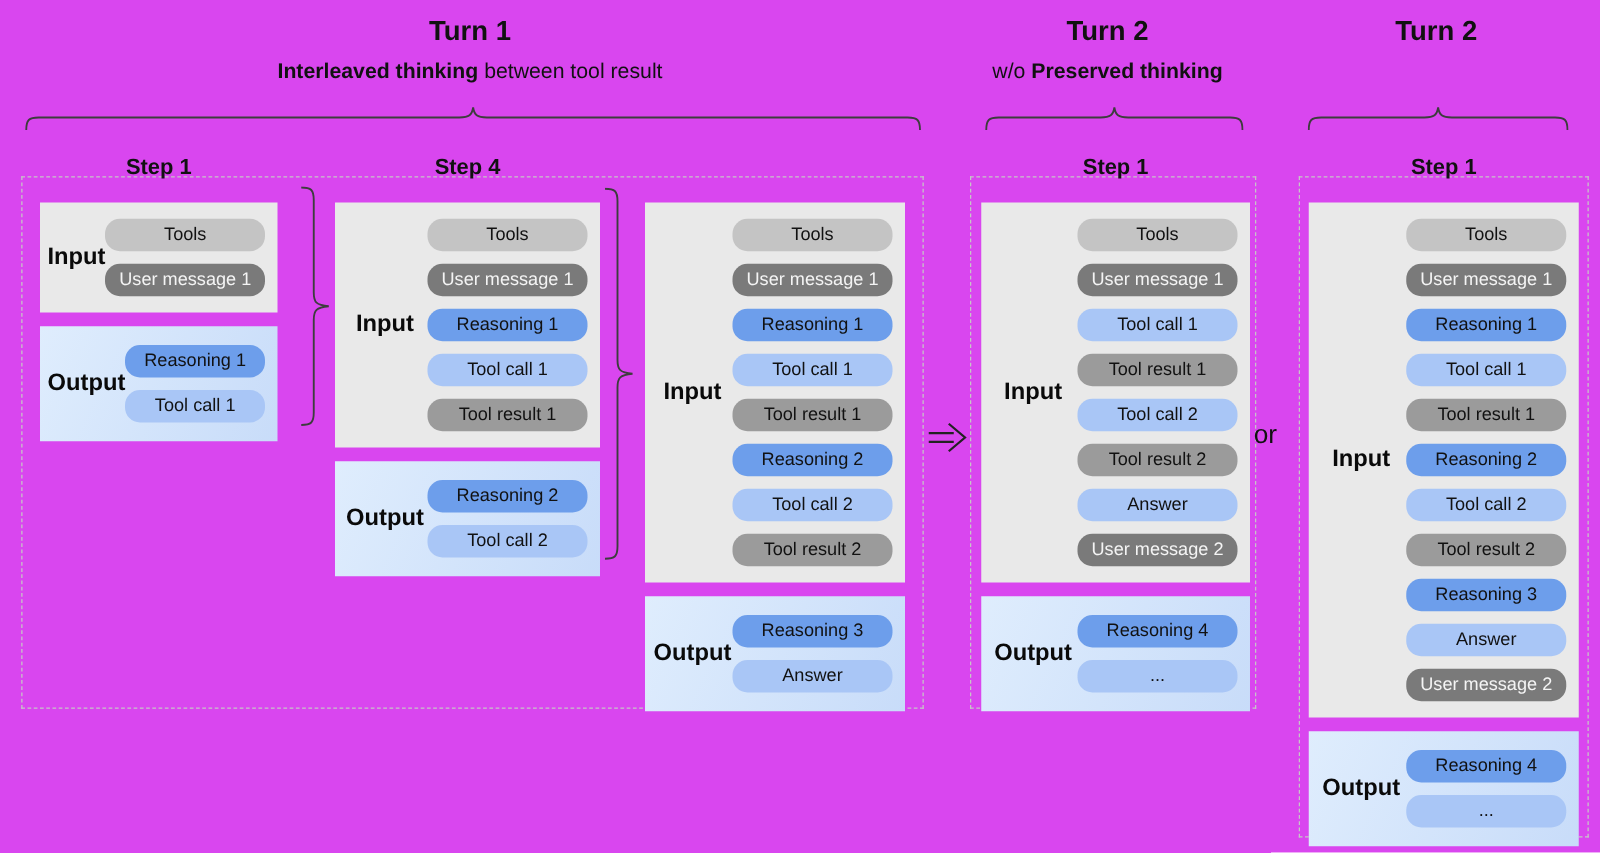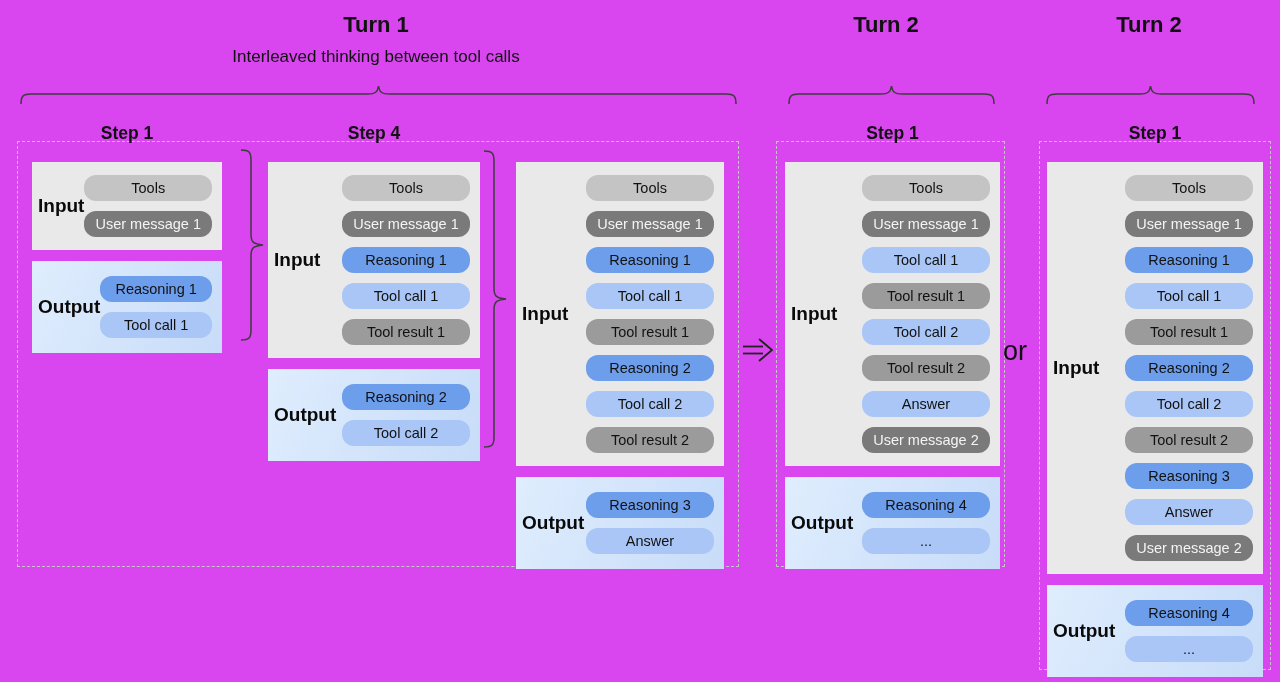--- a/index.html
+++ b/index.html
@@ -3,55 +3,56 @@
 <meta charset="utf-8">
 <style>
   html,body{margin:0;padding:0;background:#ffffff;}
   body{font-family:"Liberation Sans", sans-serif;color:#111;}
   .stage{position:relative;width:1280px;height:682px;background:#d946ef;overflow:hidden;}
 
   
   .hgroup{position:absolute;top:12px;text-align:center;}
   .hgroup .title{font-size:22px;font-weight:bold;line-height:26px;color:#111;}
   .hgroup .subtitle{margin-top:9px;font-size:17px;line-height:20px;color:#111;white-space:nowrap;}
-  .hgroup .subtitle b{font-weight:normal;}
+  .hgroup .subtitle b{font-weight:bold;}
 
   .hbrace,.vbrace{position:absolute;}
   .hbrace path,.vbrace path,.arrow path{fill:none;stroke:#3d3d3d;stroke-width:1.5;}
   .arrow{position:absolute;}
   .arrow path{stroke:#222;stroke-width:1.8;}
 
-  .or-label{position:absolute;font-size:27px;color:#111;}
+  .or-label{position:absolute;font-size:21px;color:#111;}
 
   .dashed-box{position:absolute;border:1px dashed #c6c6c6;background:transparent;}
 
   .column{position:absolute;top:162px;}
   .step-label{position:absolute;top:-39px;left:0;right:0;text-align:center;font-size:17.5px;font-weight:bold;color:#111;}
 
   .block{display:flex;align-items:center;padding:13px 10px 13px 6px;}
   .block.input-block{background:#e9e9e9;}
   .block.output-block{background:linear-gradient(115deg,#dfedfd 0%,#c8dcf9 100%);margin-top:11px;padding:15px 10px 15px 6px;}
-  .block-label{flex:1;font-weight:bold;font-size:19px;white-space:nowrap;color:#0a0a0a;}
+  .block-label{flex:1;text-align:center;font-weight:bold;font-size:19px;white-space:nowrap;color:#0a0a0a;}
   .pill-stack{display:flex;flex-direction:column;gap:10px;width:128px;}
 
   .pill{height:26px;border-radius:12px;display:flex;align-items:center;justify-content:center;
         font-size:14.5px;color:#111;white-space:nowrap;}
   .pill-user{color:#f4f4f4;}
 </style>
 </head>
 <body>
 
 <div class="stage">
 
   <div class="hgroup" style="left:20px;width:712px;">
     <div class="title">Turn 1</div>
-    <div class="subtitle"><span></span><b>Interleaved thinking</b><span> between tool calls</span></div>
+    <div class="subtitle"><span></span><b>Interleaved thinking</b><span> between tool result</span></div>
   </div>
   <div class="hgroup" style="left:776px;width:220px;">
     <div class="title">Turn 2</div>
+    <div class="subtitle"><span>w/o </span><b>Preserved thinking</b><span></span></div>
   </div>
   <div class="hgroup" style="left:1042px;width:214px;">
     <div class="title">Turn 2</div>
   </div>
 
   <svg class="hbrace" style="left:20px;top:85px;" width="717" height="21" viewBox="0 0 717 21">
     <path d="M1,19 C1,11 3,9 11,9 L347.5,9 C355.5,9 357.5,7 358.5,1 C359.5,7 361.5,9 369.5,9 L706,9 C714,9 716,11 716,19"></path>
   </svg>
   <svg class="hbrace" style="left:788px;top:85px;" width="207" height="21" viewBox="0 0 207 21">
     <path d="M1,19 C1,11 3,9 11,9 L92.5,9 C100.5,9 102.5,7 103.5,1 C104.5,7 106.5,9 114.5,9 L196,9 C204,9 206,11 206,19"></path>

